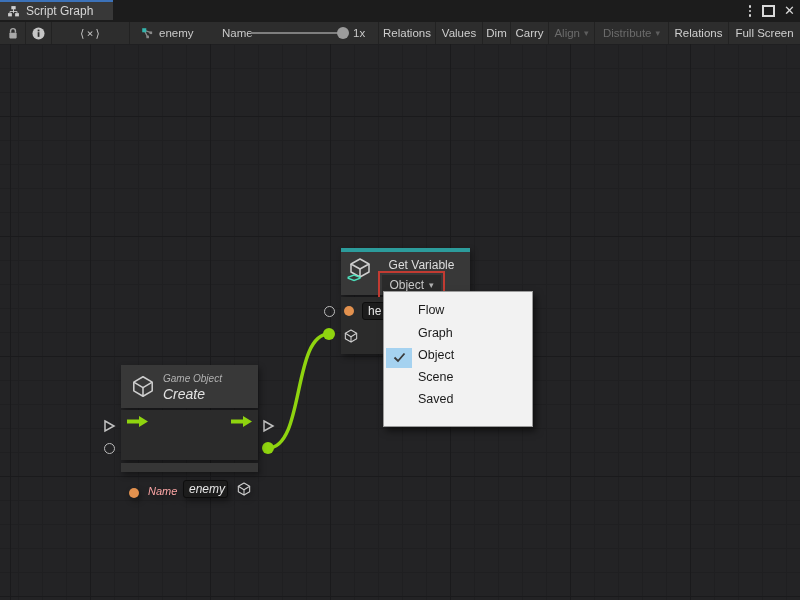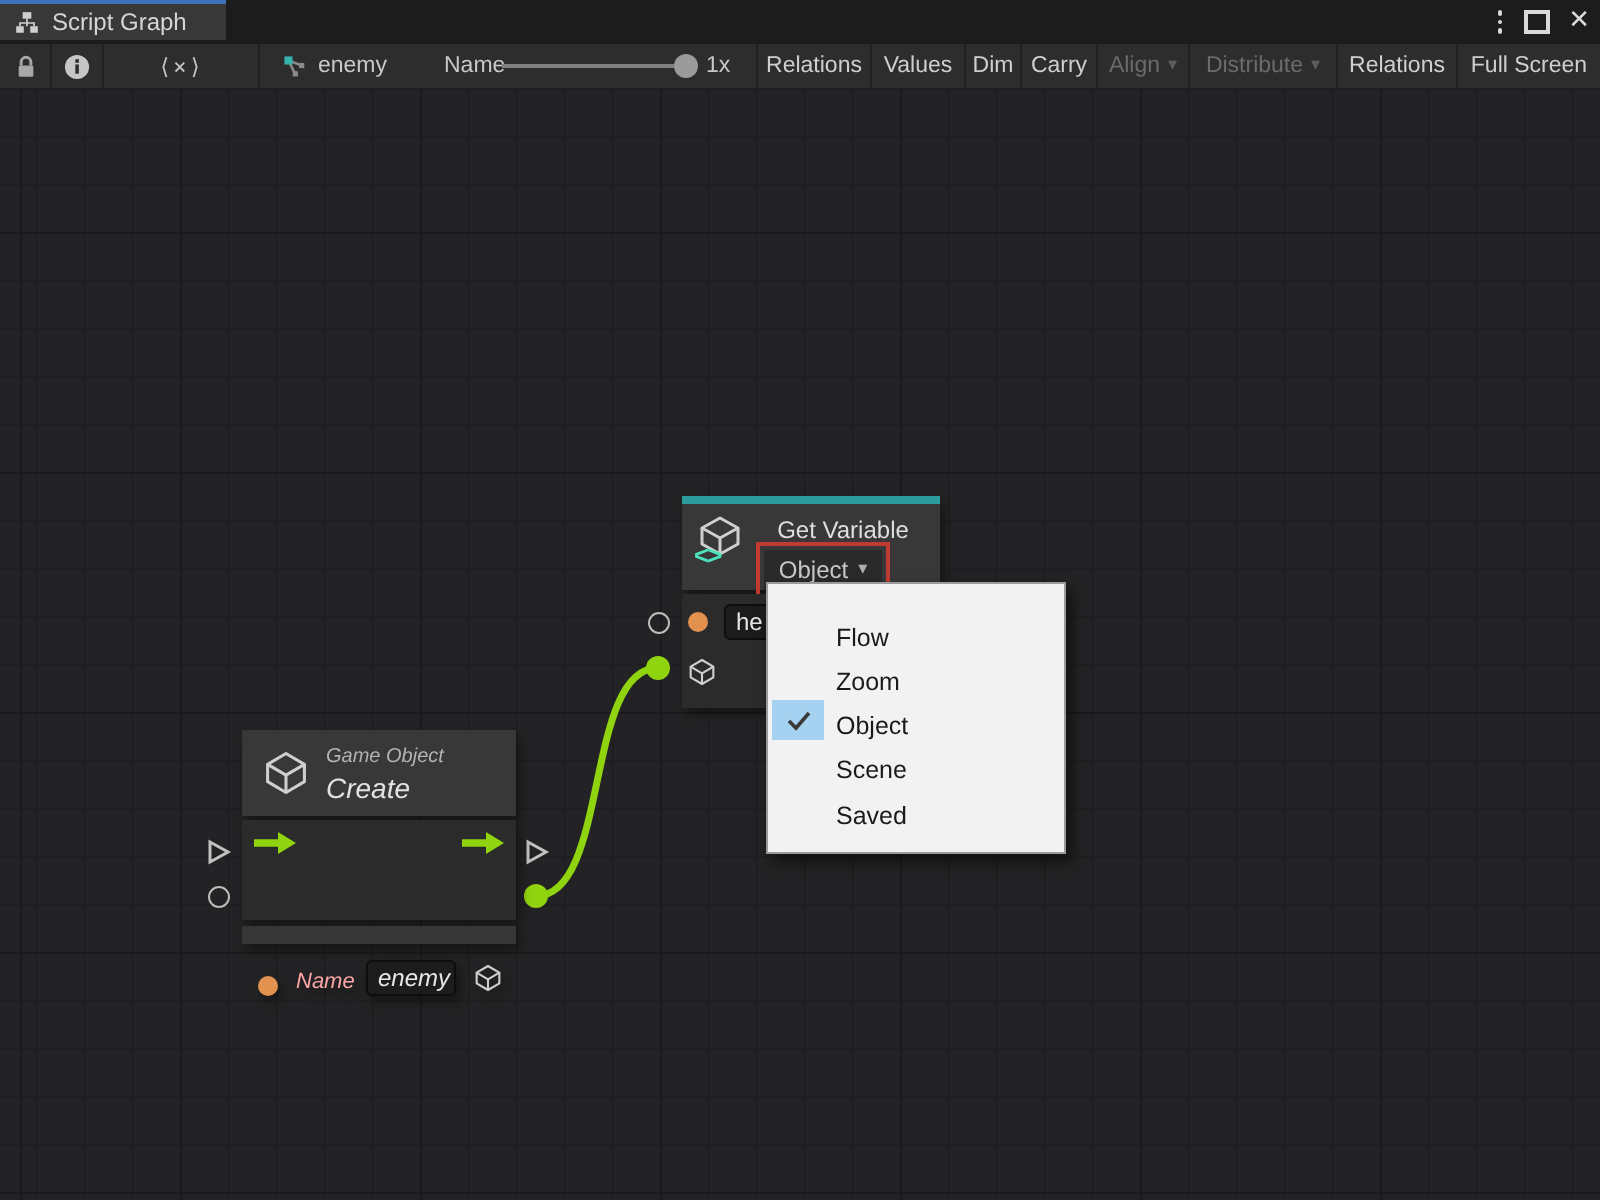--- a/index.html
+++ b/index.html
@@ -59,21 +59,21 @@
   .dot-orange{width:10px;height:10px;background:#e2914e;}
   .dot-green{width:12px;height:12px;background:#8fd40f;}
   .ring{width:9px;height:9px;border:1.5px solid #bcbcbc;border-radius:50%;position:absolute;background:transparent;}
   .tfield{position:absolute;background:#1c1c1c;border:1px solid #0d0d0d;border-radius:3px;
           color:#e6e6e6;font-size:12px;display:flex;align-items:center;padding-left:5px;box-sizing:border-box;}
   .name-label{position:absolute;font-size:11px;color:#fca5a5;}
   
   .menu{position:absolute;left:383px;top:247px;width:150px;height:136px;background:#f2f2f2;
         border:1px solid #9b9b9b;box-shadow:3px 4px 7px rgba(0,0,0,.55);box-sizing:border-box;
         display:flex;flex-direction:column;justify-content:center;z-index:5;}
-  .mi{height:22.3px;display:flex;align-items:flex-end;}
+  .mi{height:22.3px;display:flex;align-items:flex-start;}
   .mi-check{width:26px;height:20px;margin-left:2px;display:flex;align-items:center;justify-content:center;flex:none;}
   .mi-check.on{background:#a5d2f0;}
   .mi-label{margin-left:6px;font-size:12.5px;color:#1a1a1a;}
 </style>
 </head>
 <body>
 
 <div class="stage">
 
   <div class="titlebar">
@@ -247,21 +247,21 @@
       </div>
     </div>
 
     <div class="menu">
       <div class="mi">
         <span class="mi-check"></span>
         <span class="mi-label">Flow</span>
       </div>
       <div class="mi">
         <span class="mi-check"></span>
-        <span class="mi-label">Zoom</span>
+        <span class="mi-label">Graph</span>
       </div>
       <div class="mi">
         <span class="mi-check on">
           <svg width="13" height="11" viewBox="0 0 13 11">
               <path d="M1.5 5.5 L5 9 L11.5 1.5" stroke="#3a3a3a" stroke-width="1.8" fill="none"></path>
             </svg>
         </span>
         <span class="mi-label">Object</span>
       </div>
       <div class="mi">

